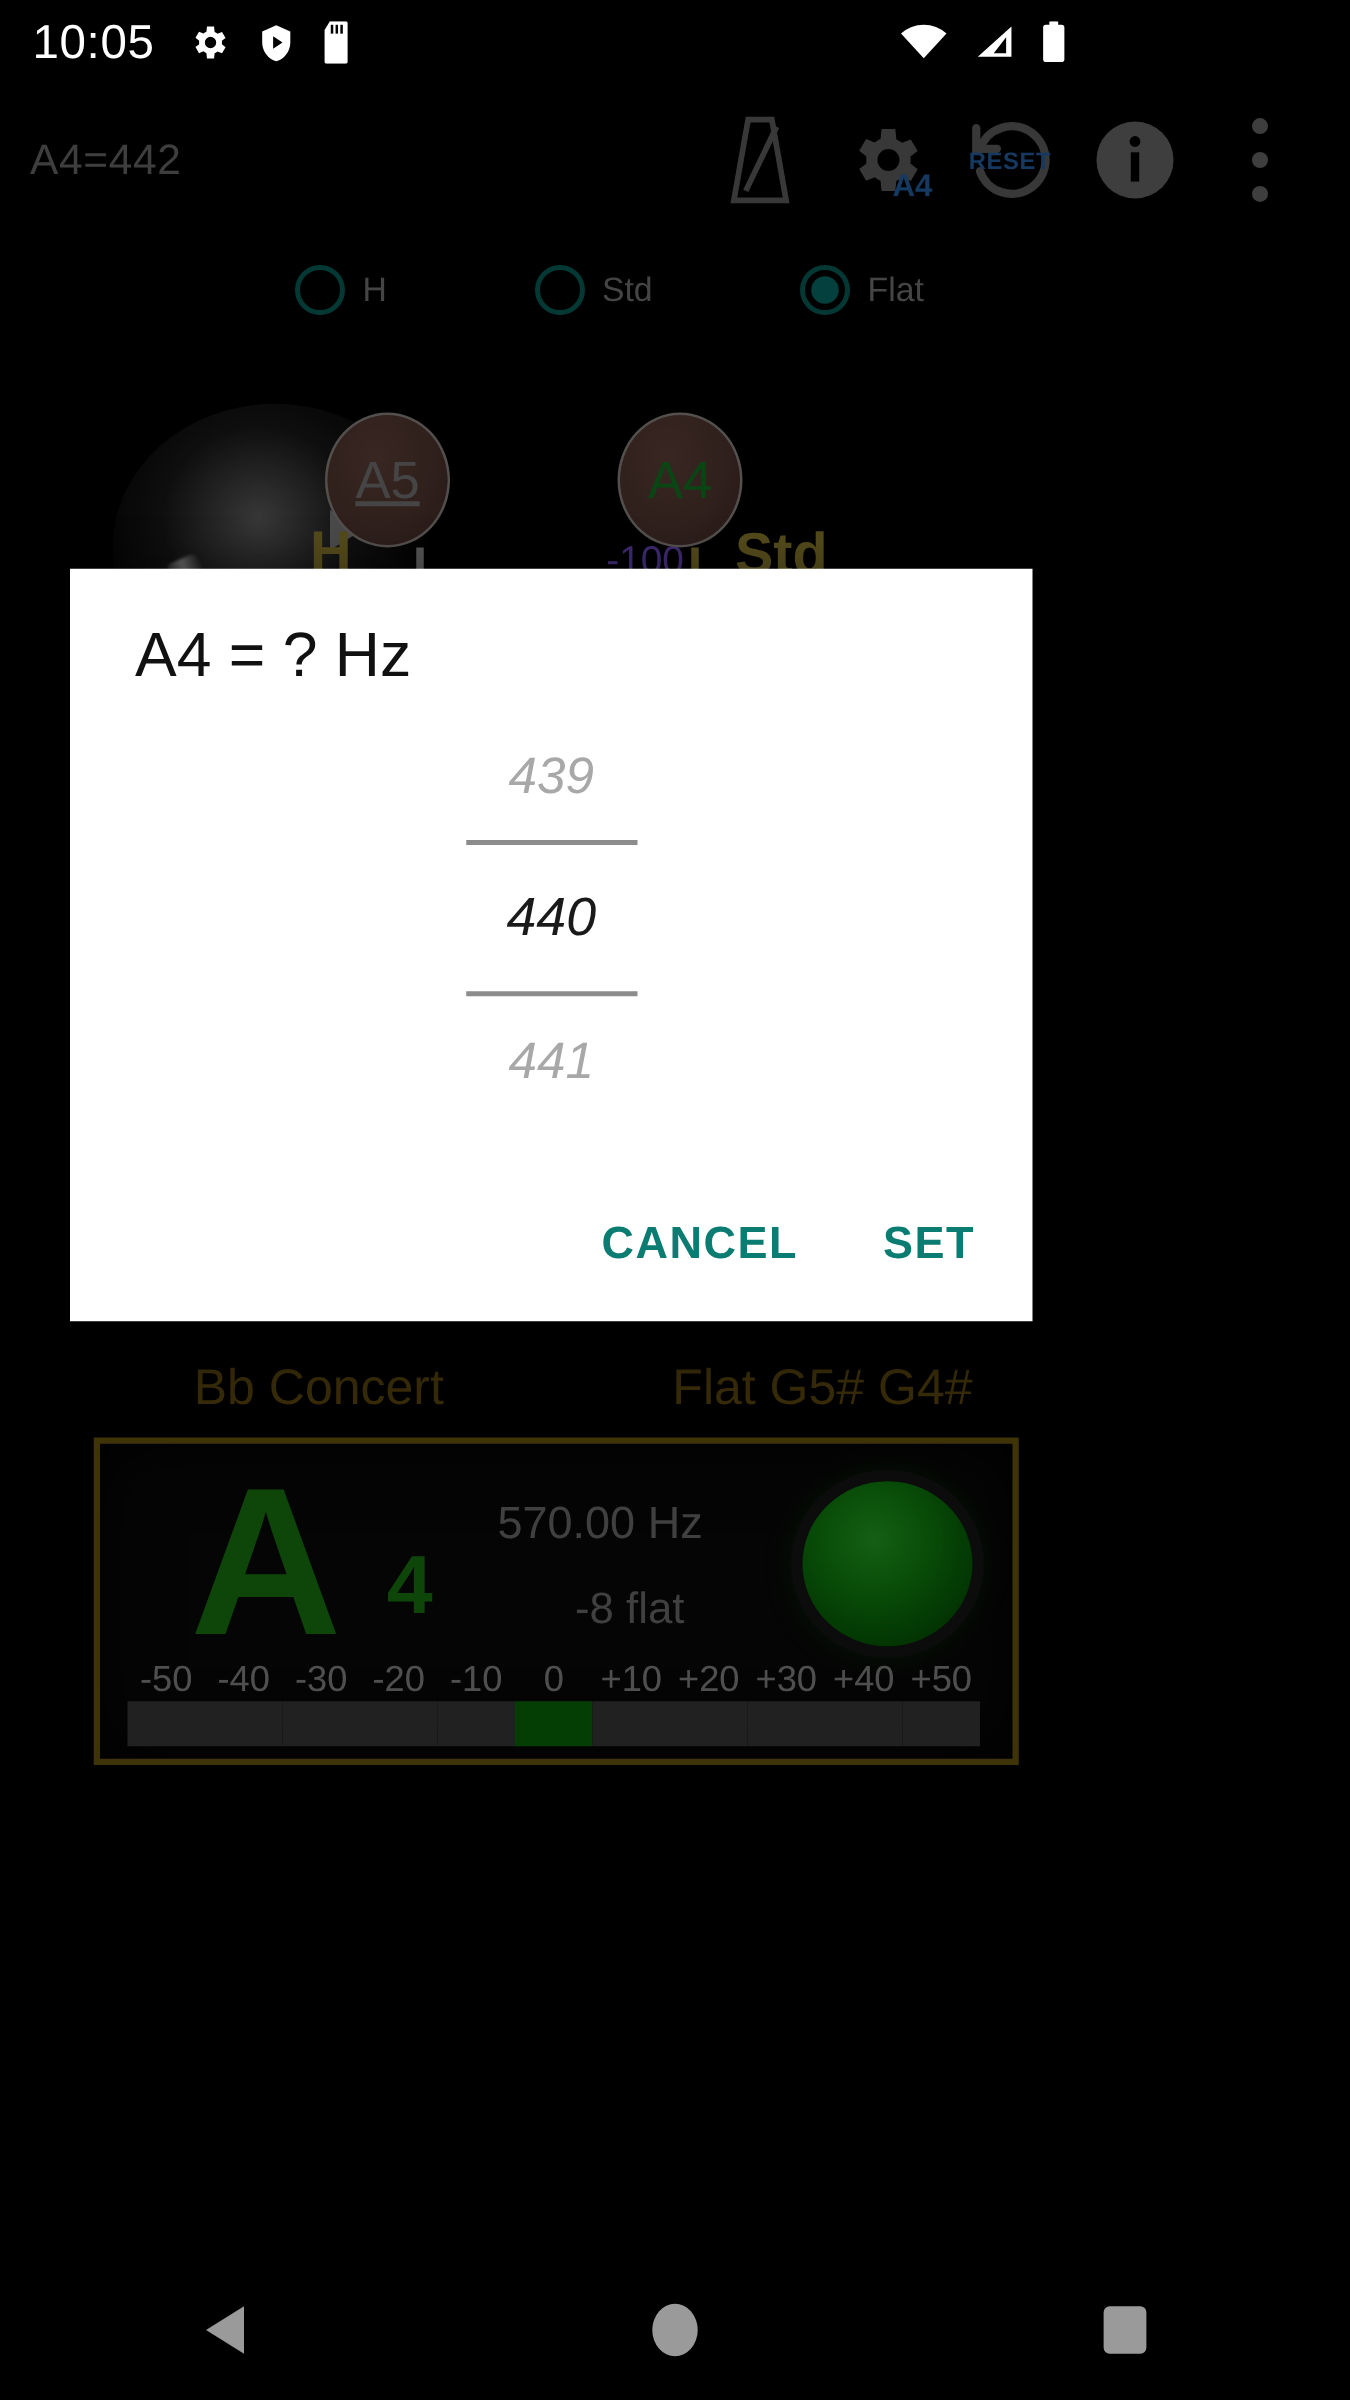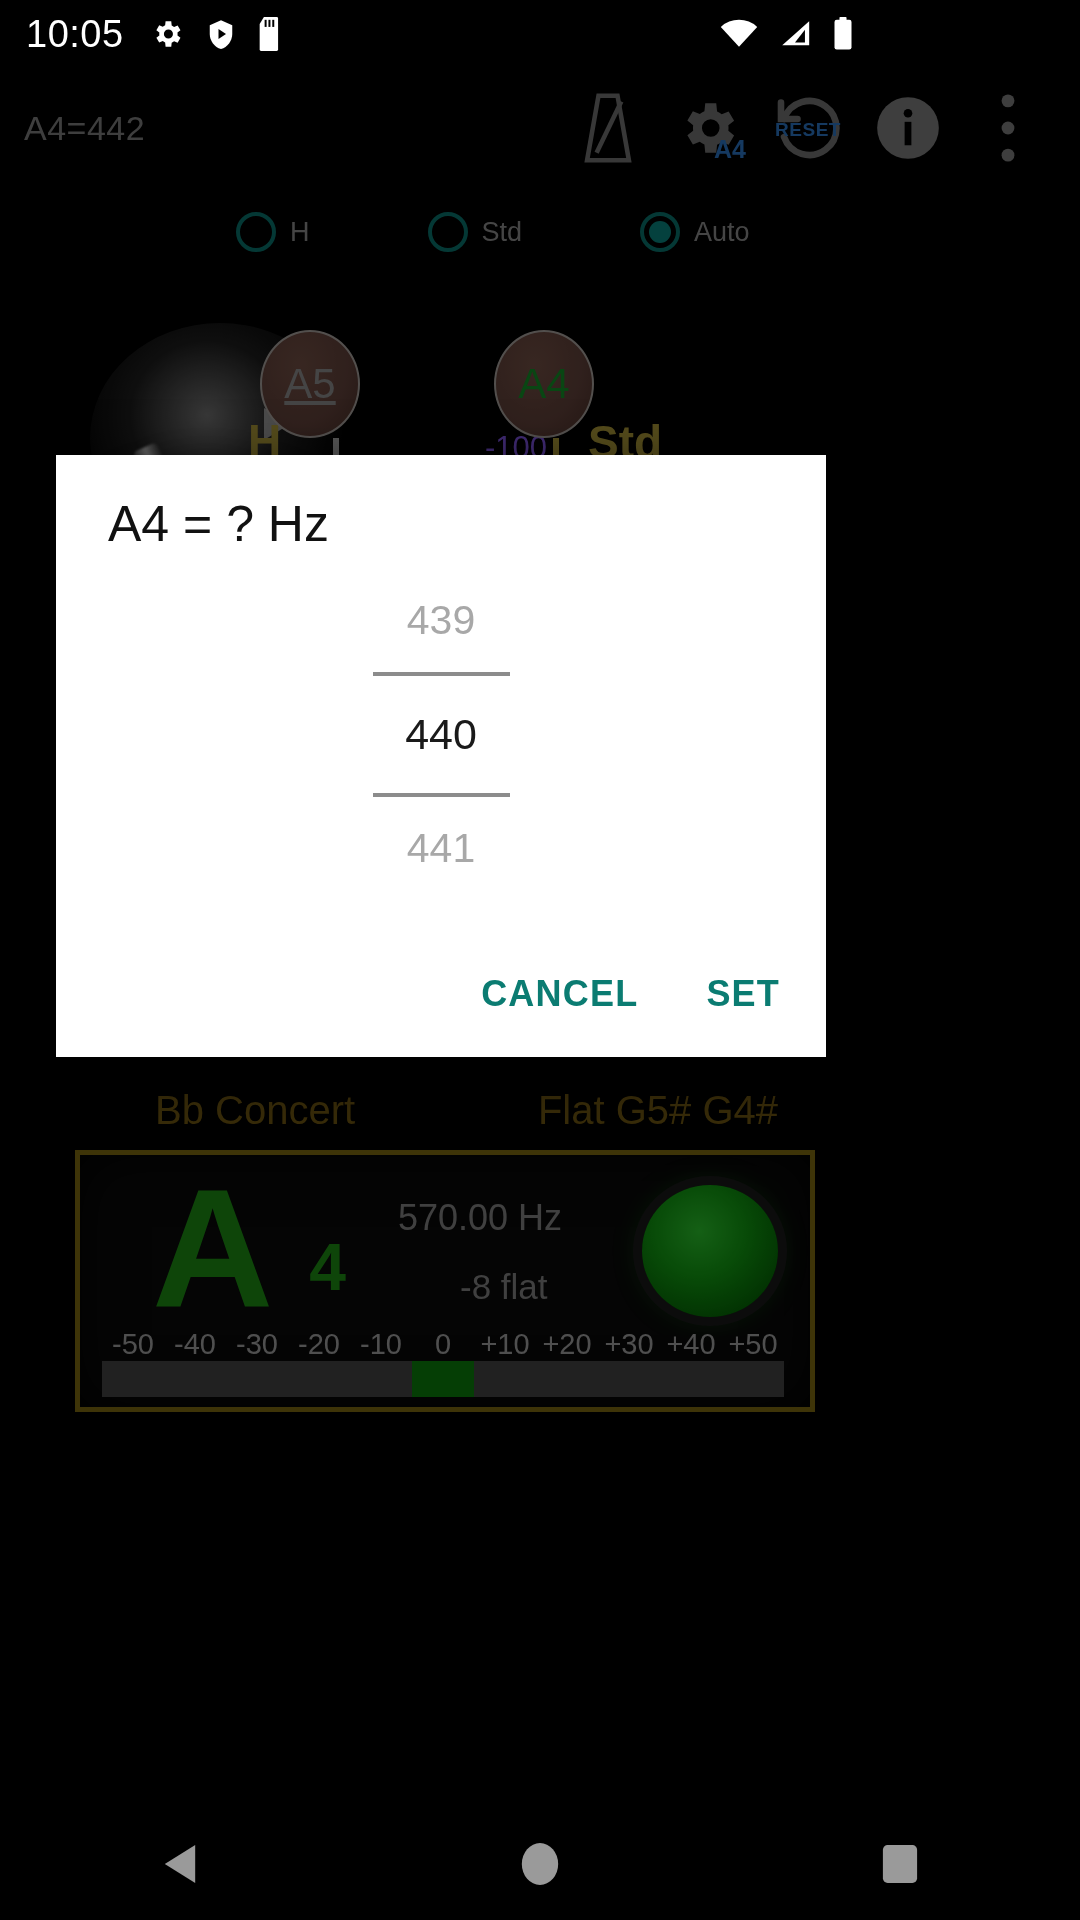--- a/index.html
+++ b/index.html
@@ -140,21 +140,21 @@
   #dialog {
     position:absolute; left:56px; top:455px; width:770px; height:602px;
     background:#fff; border-radius:0;
     box-shadow:0 16px 48px rgba(0,0,0,0.6);
   }
   #dialog-title {
     position:absolute; left:52px; top:40px;
     font-size:50px; color:#111; font-weight:400;
   }
   #picker { position:absolute; left:0; top:122px; width:770px; }
-  .pick-val { text-align:center; font-size:41px; }
+  .pick-val { text-align:center; font-size:41px;font-style:italic; }
   #pick-prev { color:#a8a8a8; padding:20px 0 28px; }
   #pick-curr { color:#1a1a1a; padding:34px 0; font-size:43px; }
   #pick-next { color:#a8a8a8; padding:28px 0 20px; }
   .pick-divider { width:137px; height:4px; background:#8c8c8c; margin:0 auto; }
   #dialog-actions {
     position:absolute; right:36px; bottom:28px;
     display:flex; align-items:center; gap:48px;
   }
   .dlg-btn {
     color:#0b7c72; font-size:36px; font-weight:700; letter-spacing:1.2px;
@@ -251,21 +251,21 @@
       <span class="radio-item">
         <span class="radio-circle"></span>
         <span class="radio-label">H</span>
       </span>
       <span class="radio-item">
         <span class="radio-circle"></span>
         <span class="radio-label">Std</span>
       </span>
       <span class="radio-item">
         <span class="radio-circle checked"></span>
-        <span class="radio-label">Auto</span>
+        <span class="radio-label">Flat</span>
       </span>
     </div>
 
     <div id="peg-area">
       <span class="glow"></span>
       <span class="driver"></span>
       <span class="driver2"></span>
 
       <span class="pointer"></span>
       <span class="scale-label" id="label-h">H</span>

